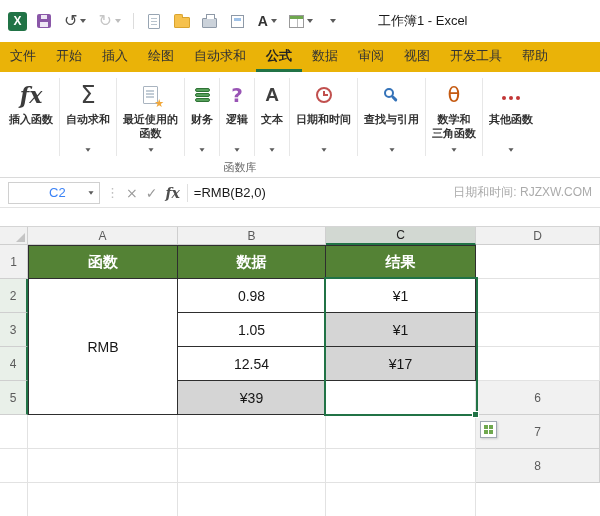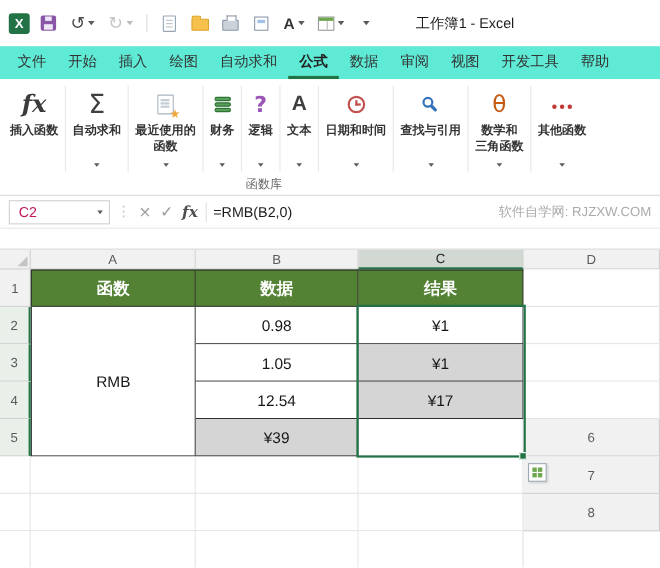--- a/index.html
+++ b/index.html
@@ -30,21 +30,21 @@
   .printic::before { content:""; position:absolute; top:-5px; left:3px; width:7px; height:4px; background:#fff; border:1px solid #8E99A7; border-bottom:none; }
   .previewic { width:13px; height:13px; border:1px solid #8E99A7; background:#fff; position:relative; }
   .previewic::after { content:""; position:absolute; top:2px; left:2px; right:2px; height:3px; background:#9FC2E8; }
   .fonta { font-size:14px; font-weight:700; color:#333; line-height:1; }
   .tableic { width:15px; height:13px; border:1px solid #999; background:#fff; position:relative; }
   .tableic::before { content:""; position:absolute; top:0; left:0; right:0; height:3px; background:#6FA84F; }
   .tableic::after  { content:""; position:absolute; top:3px; bottom:0; left:7px; width:1px; background:#BBB; }
   .wintitle { margin-left:34px; font-size:13px; color:#1a1a1a; white-space:nowrap; }
 
   
-  .tabs { height:30px; display:flex; align-items:stretch; padding-left:6px; background:#5eead4; }
+  .tabs { height:30px; display:flex; align-items:stretch; background:#eab308; }
   .tab { display:flex; align-items:center; padding:0 10px; font-size:13px; color:#333;
          border-bottom:3px solid transparent; cursor:default; white-space:nowrap; }
   .tab.active { font-weight:700; color:#222; border-bottom-color:#217346; }
 
   
   .ribbon { height:106px; background:#fff; border-bottom:1px solid #DADADA; position:relative;
             display:flex; align-items:flex-start; padding:3px 2px 18px 4px; }
   .rbtn { height:82px; display:flex; flex-direction:column; align-items:center; padding:3px 5px;
           border-radius:3px; cursor:default; }
   .ric { height:34px; display:flex; align-items:center; justify-content:center; }
@@ -66,21 +66,21 @@
   .clockic::before { content:""; position:absolute; left:5px; top:2px; width:2px; height:5px; background:#C1504E; }
   .clockic::after  { content:""; position:absolute; left:5px; top:5px; width:5px; height:2px; background:#C1504E; }
   .magic { width:10px; height:10px; border:2px solid #3573B9; border-radius:50%; position:relative; margin:0 5px 5px 0; }
   .magic::after { content:""; position:absolute; width:7px; height:2.5px; background:#3573B9; transform:rotate(45deg); right:-6px; bottom:-4px; border-radius:2px; }
   .thetaic { font-size:21px; color:#C55A11; font-family:"DejaVu Sans",sans-serif; }
   .dotsic i { display:inline-block; width:4px; height:4px; border-radius:50%; background:#C23636; margin:0 1.5px; }
 
   
   .fbar { height:30px; display:flex; align-items:center; gap:6px; padding:0 8px 0 8px; border-bottom:1px solid #E3E3E3; background:#fff; }
   .namebox { width:92px; height:22px; border:1px solid #D0D0D0; display:flex; align-items:center; background:#fff; }
-  .namebox .nbtext { flex:1; padding-left:8px; font-size:13px; color:#be185d; }
+  .namebox .nbtext { flex:1; padding-left:8px; font-size:13px; color:#3b82f6;margin-left:32px; }
   .namebox .dcaret { margin-right:5px; transform:scale(.85); }
   .fdots { color:#C0C0C0; font-size:13px; font-family:"DejaVu Sans",sans-serif; }
   .fbtn { font-size:14px; color:#9A9A9A; font-family:"DejaVu Sans",sans-serif; padding:0 1px; }
   .fbtn.fxb { font-family:"DejaVu Serif",serif; font-style:italic; color:#4F4F4F; font-weight:600; }
   .fvdiv { width:1px; height:18px; background:#E0E0E0; }
   .ftext { font-size:13px; color:#1a1a1a; white-space:nowrap; }
   .watermark { margin-left:auto; font-size:12px; color:#ABABAB; white-space:nowrap; }
 
   .gap { height:18px; background:#fff; }
 
@@ -258,21 +258,21 @@
     <div class="namebox">
       <span class="nbtext">C2</span>
       <span class="dcaret"></span>
     </div>
     <span class="fdots">⋮</span>
     <span class="fbtn">×</span>
     <span class="fbtn">✓</span>
     <span class="fbtn fxb">fx</span>
     <span class="fvdiv"></span>
     <span class="ftext">=RMB(B2,0)</span>
-    <span class="watermark">软件自学网: RJZXW.COM</span>
+    <span class="watermark">日期和时间: RJZXW.COM</span>
   </div>
 
   <div class="gap"></div>
 
   <div class="sheet">
     <div class="gridwrap">
 
       <div class="g hd corner">
           <i class="tri"></i>
         </div>

